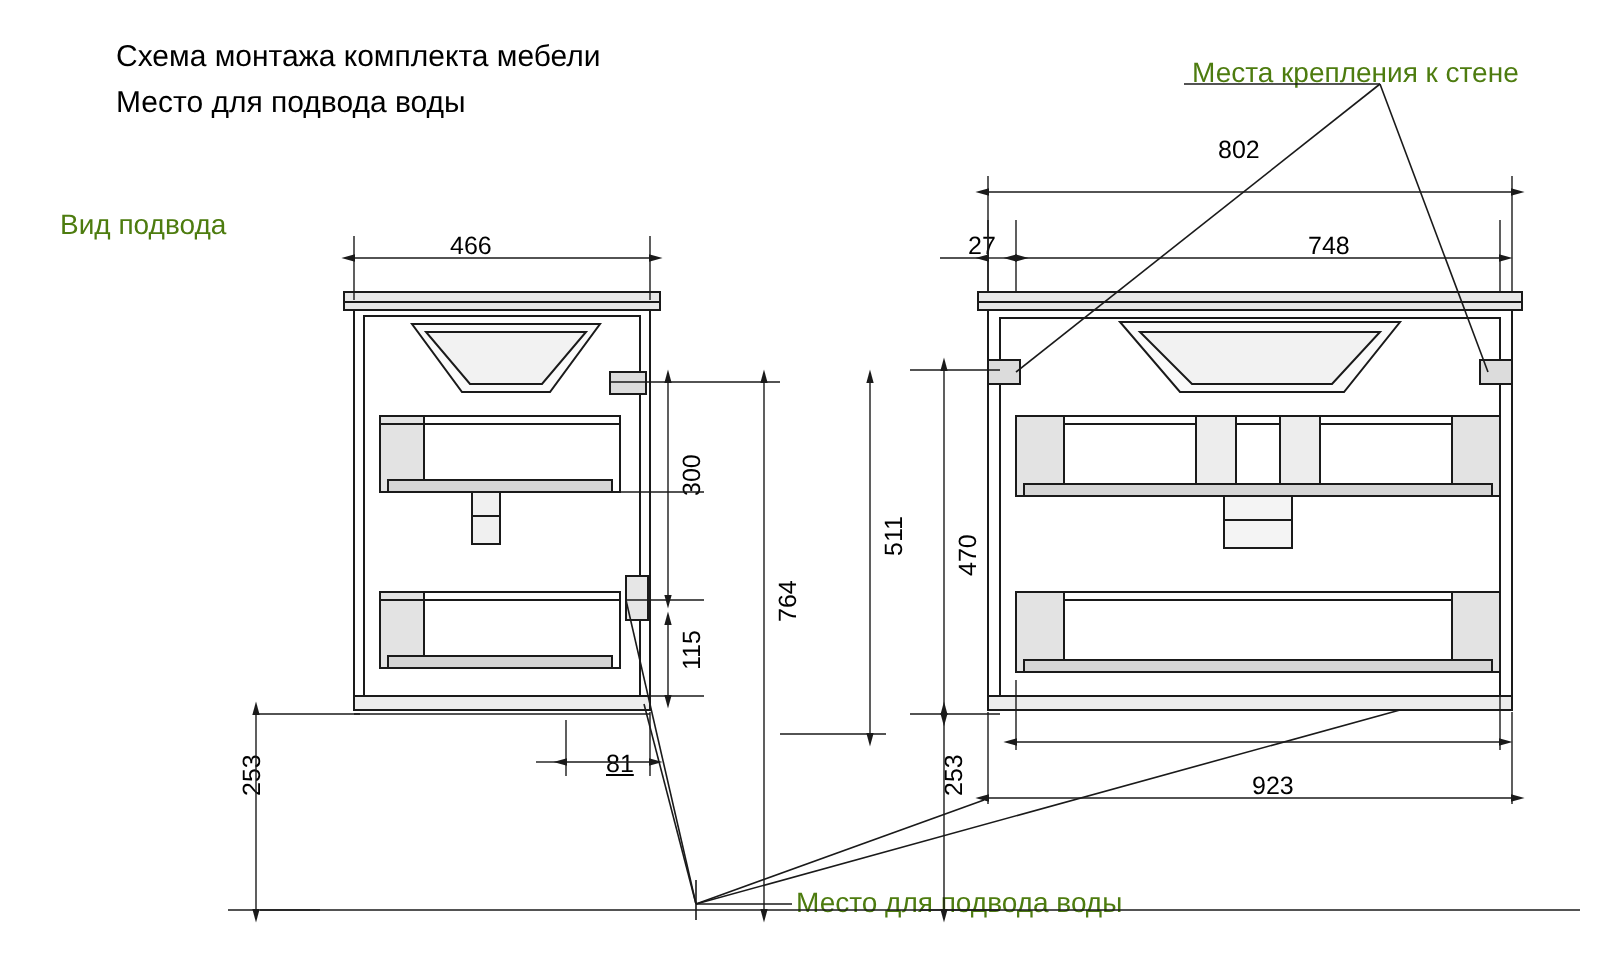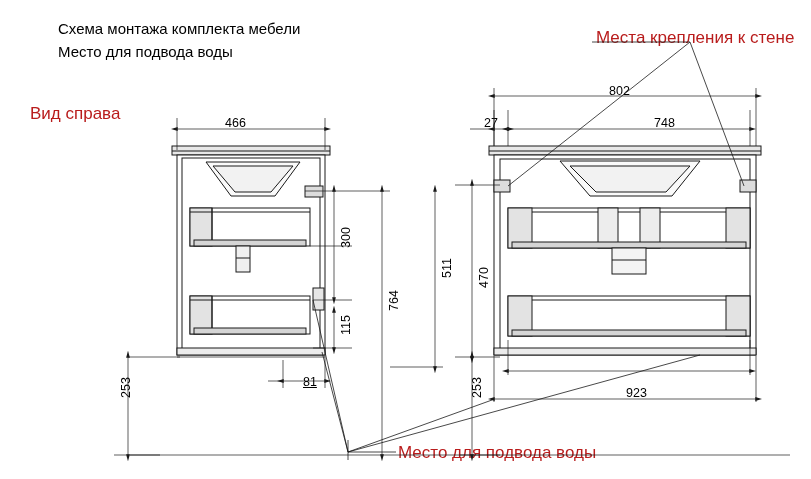--- a/index.html
+++ b/index.html
@@ -32,55 +32,55 @@
     font-size: 12.5px;
     color: #000;
     white-space: nowrap;
   }
   .dim.vert {
     transform-origin: 0 0;
     transform: rotate(-90deg);
   }
   .label-big {
     position: absolute;
-    font-size: 17px;
-    color: #b91c1c;
+    font-size: 14px;
+    color: #4d7c0f;
     white-space: nowrap;
   }
   svg.layer {
     position: absolute;
     left: 0;
     top: 0;
     width: 811px;
     height: 479px;
   }
 </style>
 </head>
 <body>
 
 <div id="root">
 
   <div class="title-block">
     <div>Схема монтажа комплекта мебели</div>
     <div>Место для подвода воды</div>
   </div>
 
-  <div class="label-big" style="left:30px; top:104px;">Вид справа</div>
+  <div class="label-big" style="left:30px; top:104px;">Вид подвода</div>
   <div class="label-big" style="left:596px; top:28px;">Места крепления к стене</div>
   <div class="label-big" style="left:398px; top:443px;">Место для подвода воды</div>
 
   <div class="dim" style="left:225px; top:116px;">466</div>
   <div class="dim vert" style="left:339px; top:248px;">300</div>
   <div class="dim vert" style="left:339px; top:335px;">115</div>
   <div class="dim vert" style="left:387px; top:311px;">764</div>
   <div class="dim vert" style="left:440px; top:278px;">511</div>
   <div class="dim vert" style="left:119px; top:398px;">253</div>
   <div class="dim" style="left:303px; top:375px;text-decoration:underline;">81</div>
 
-  <div class="dim" style="left:609px; top:84px;">802</div>
+  <div class="dim" style="left:609px; top:68px;">802</div>
   <div class="dim" style="left:474px; top:116px;margin-left:10px;">27</div>
   <div class="dim" style="left:654px; top:116px;">748</div>
   <div class="dim vert" style="left:477px; top:288px;">470</div>
   <div class="dim vert" style="left:470px; top:398px;">253</div>
   <div class="dim" style="left:626px; top:340px;">766</div>
   <div class="dim" style="left:626px; top:386px;">923</div>
 
   <svg class="layer" viewBox="0 0 811 479">
     <defs>
       <marker id="arrS" markerWidth="10" markerHeight="8" refX="9" refY="4" orient="auto">

